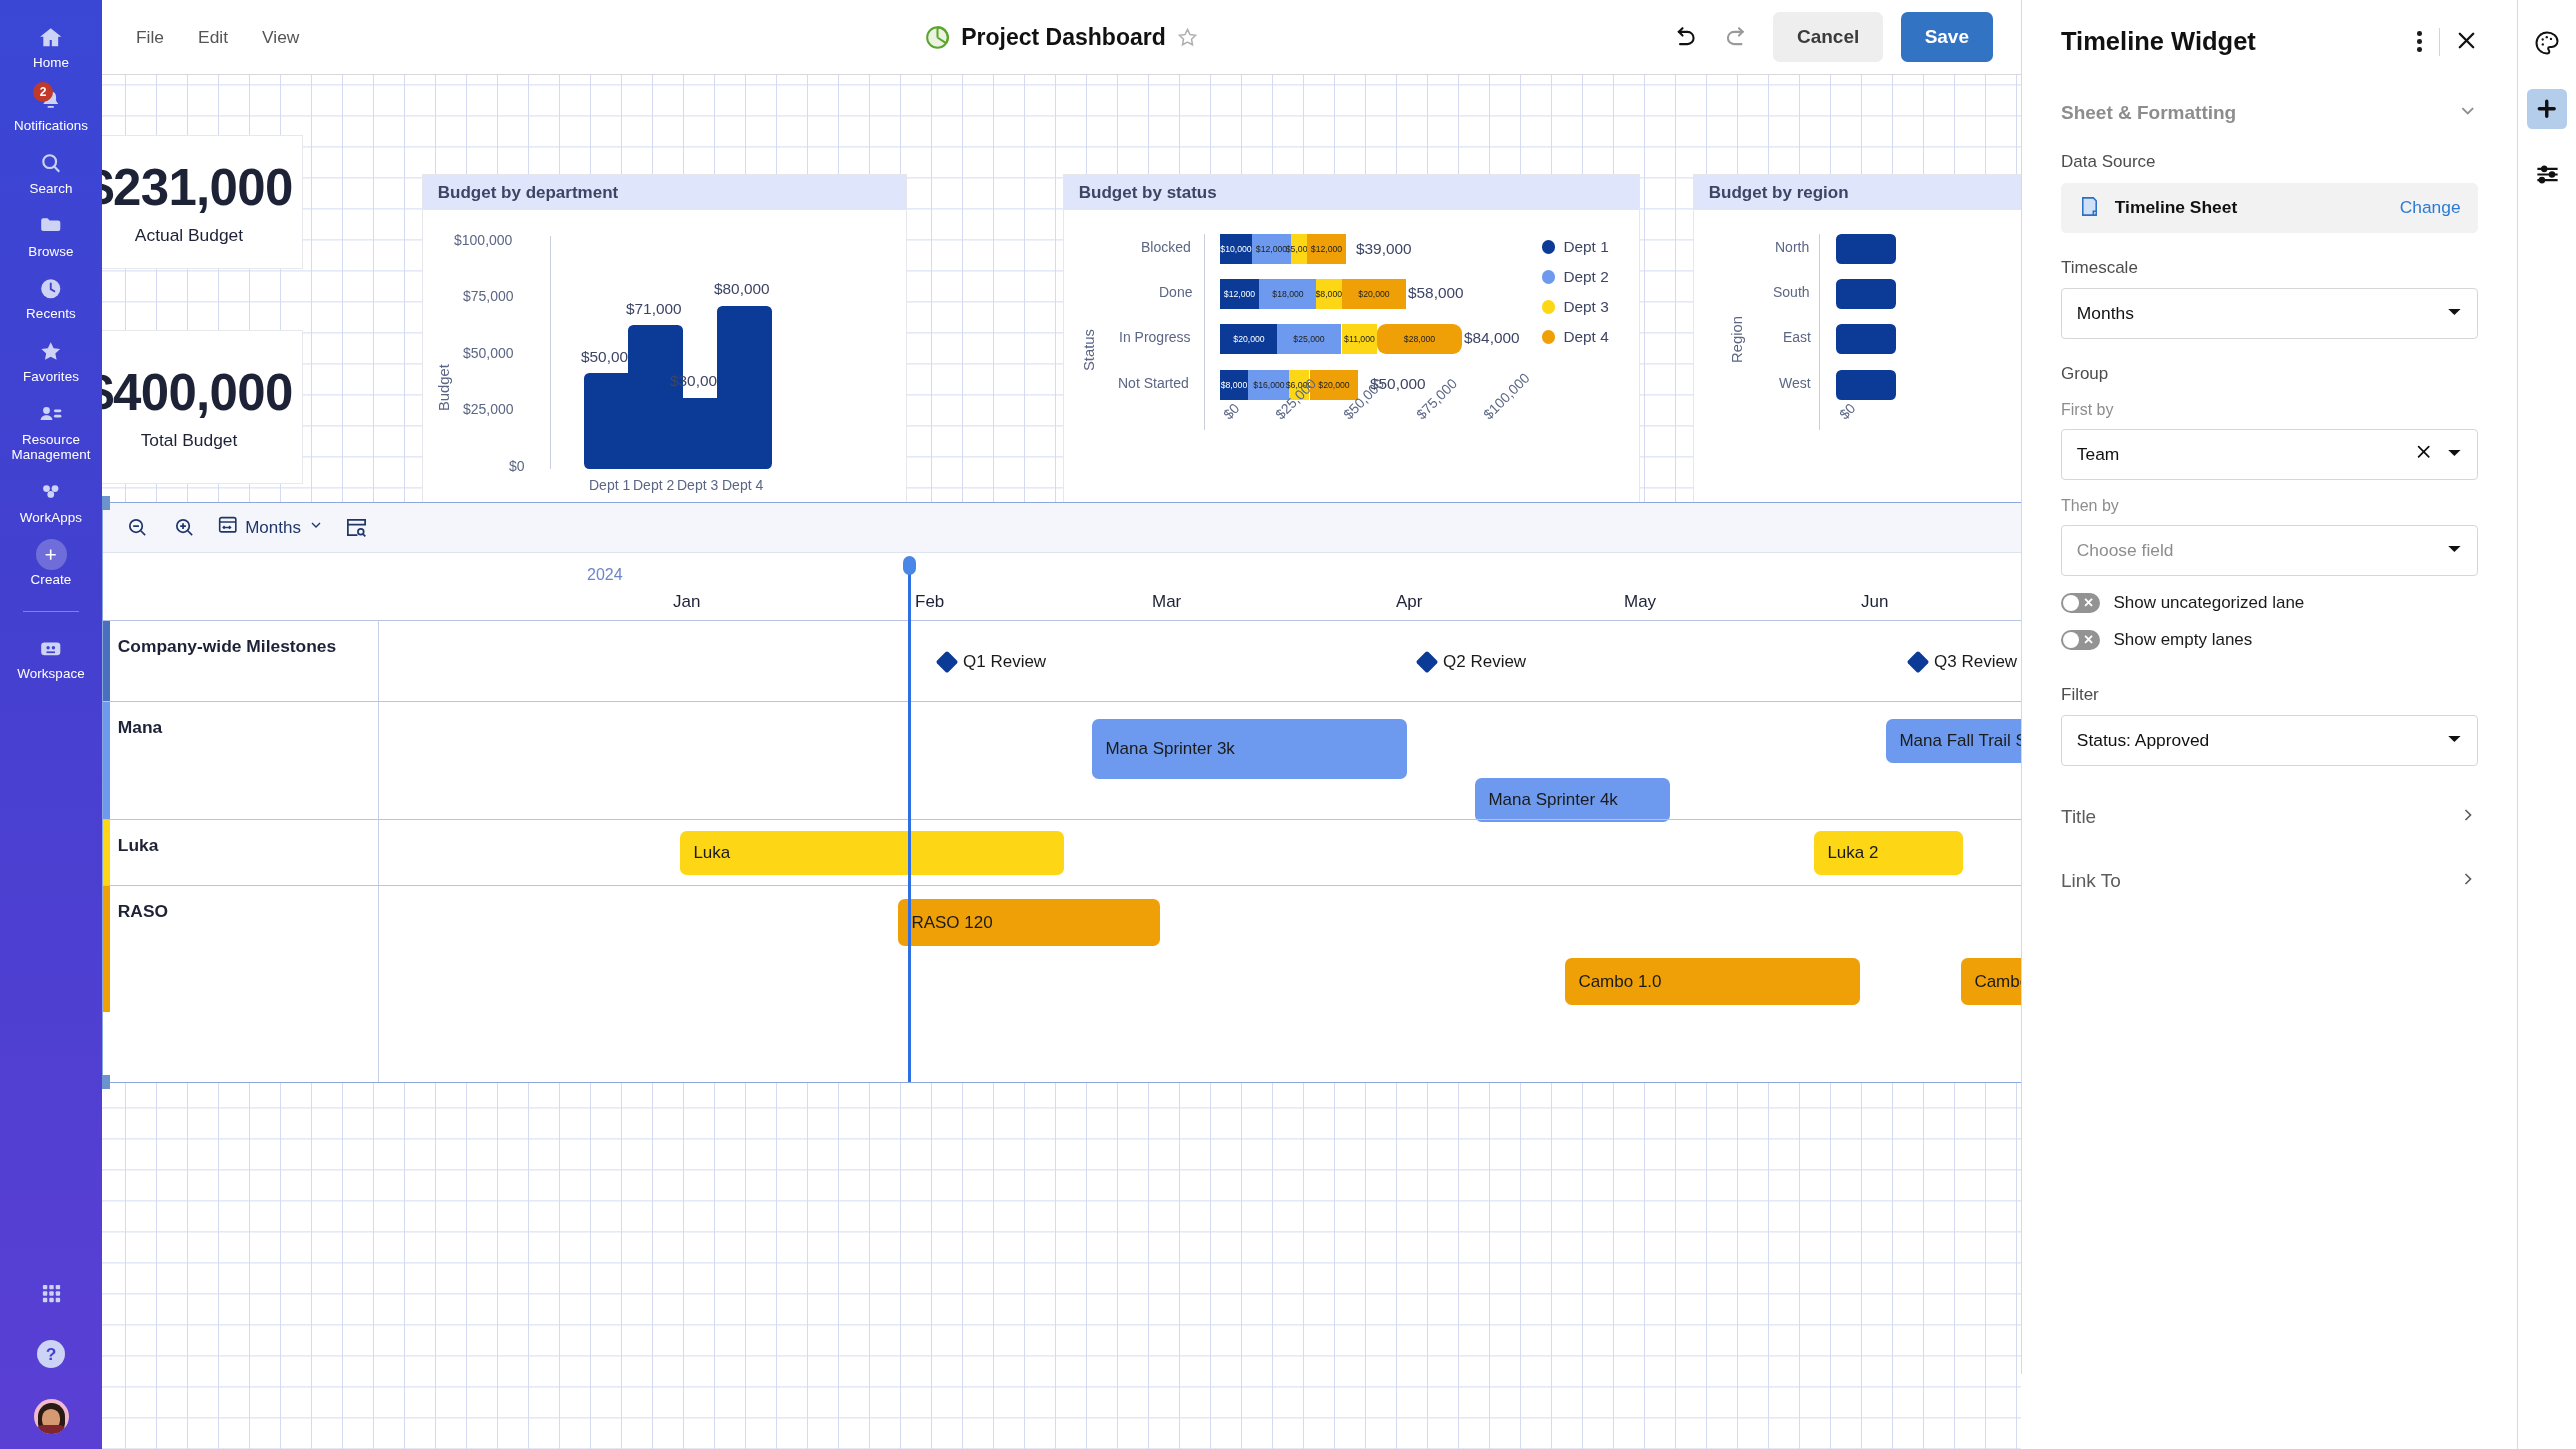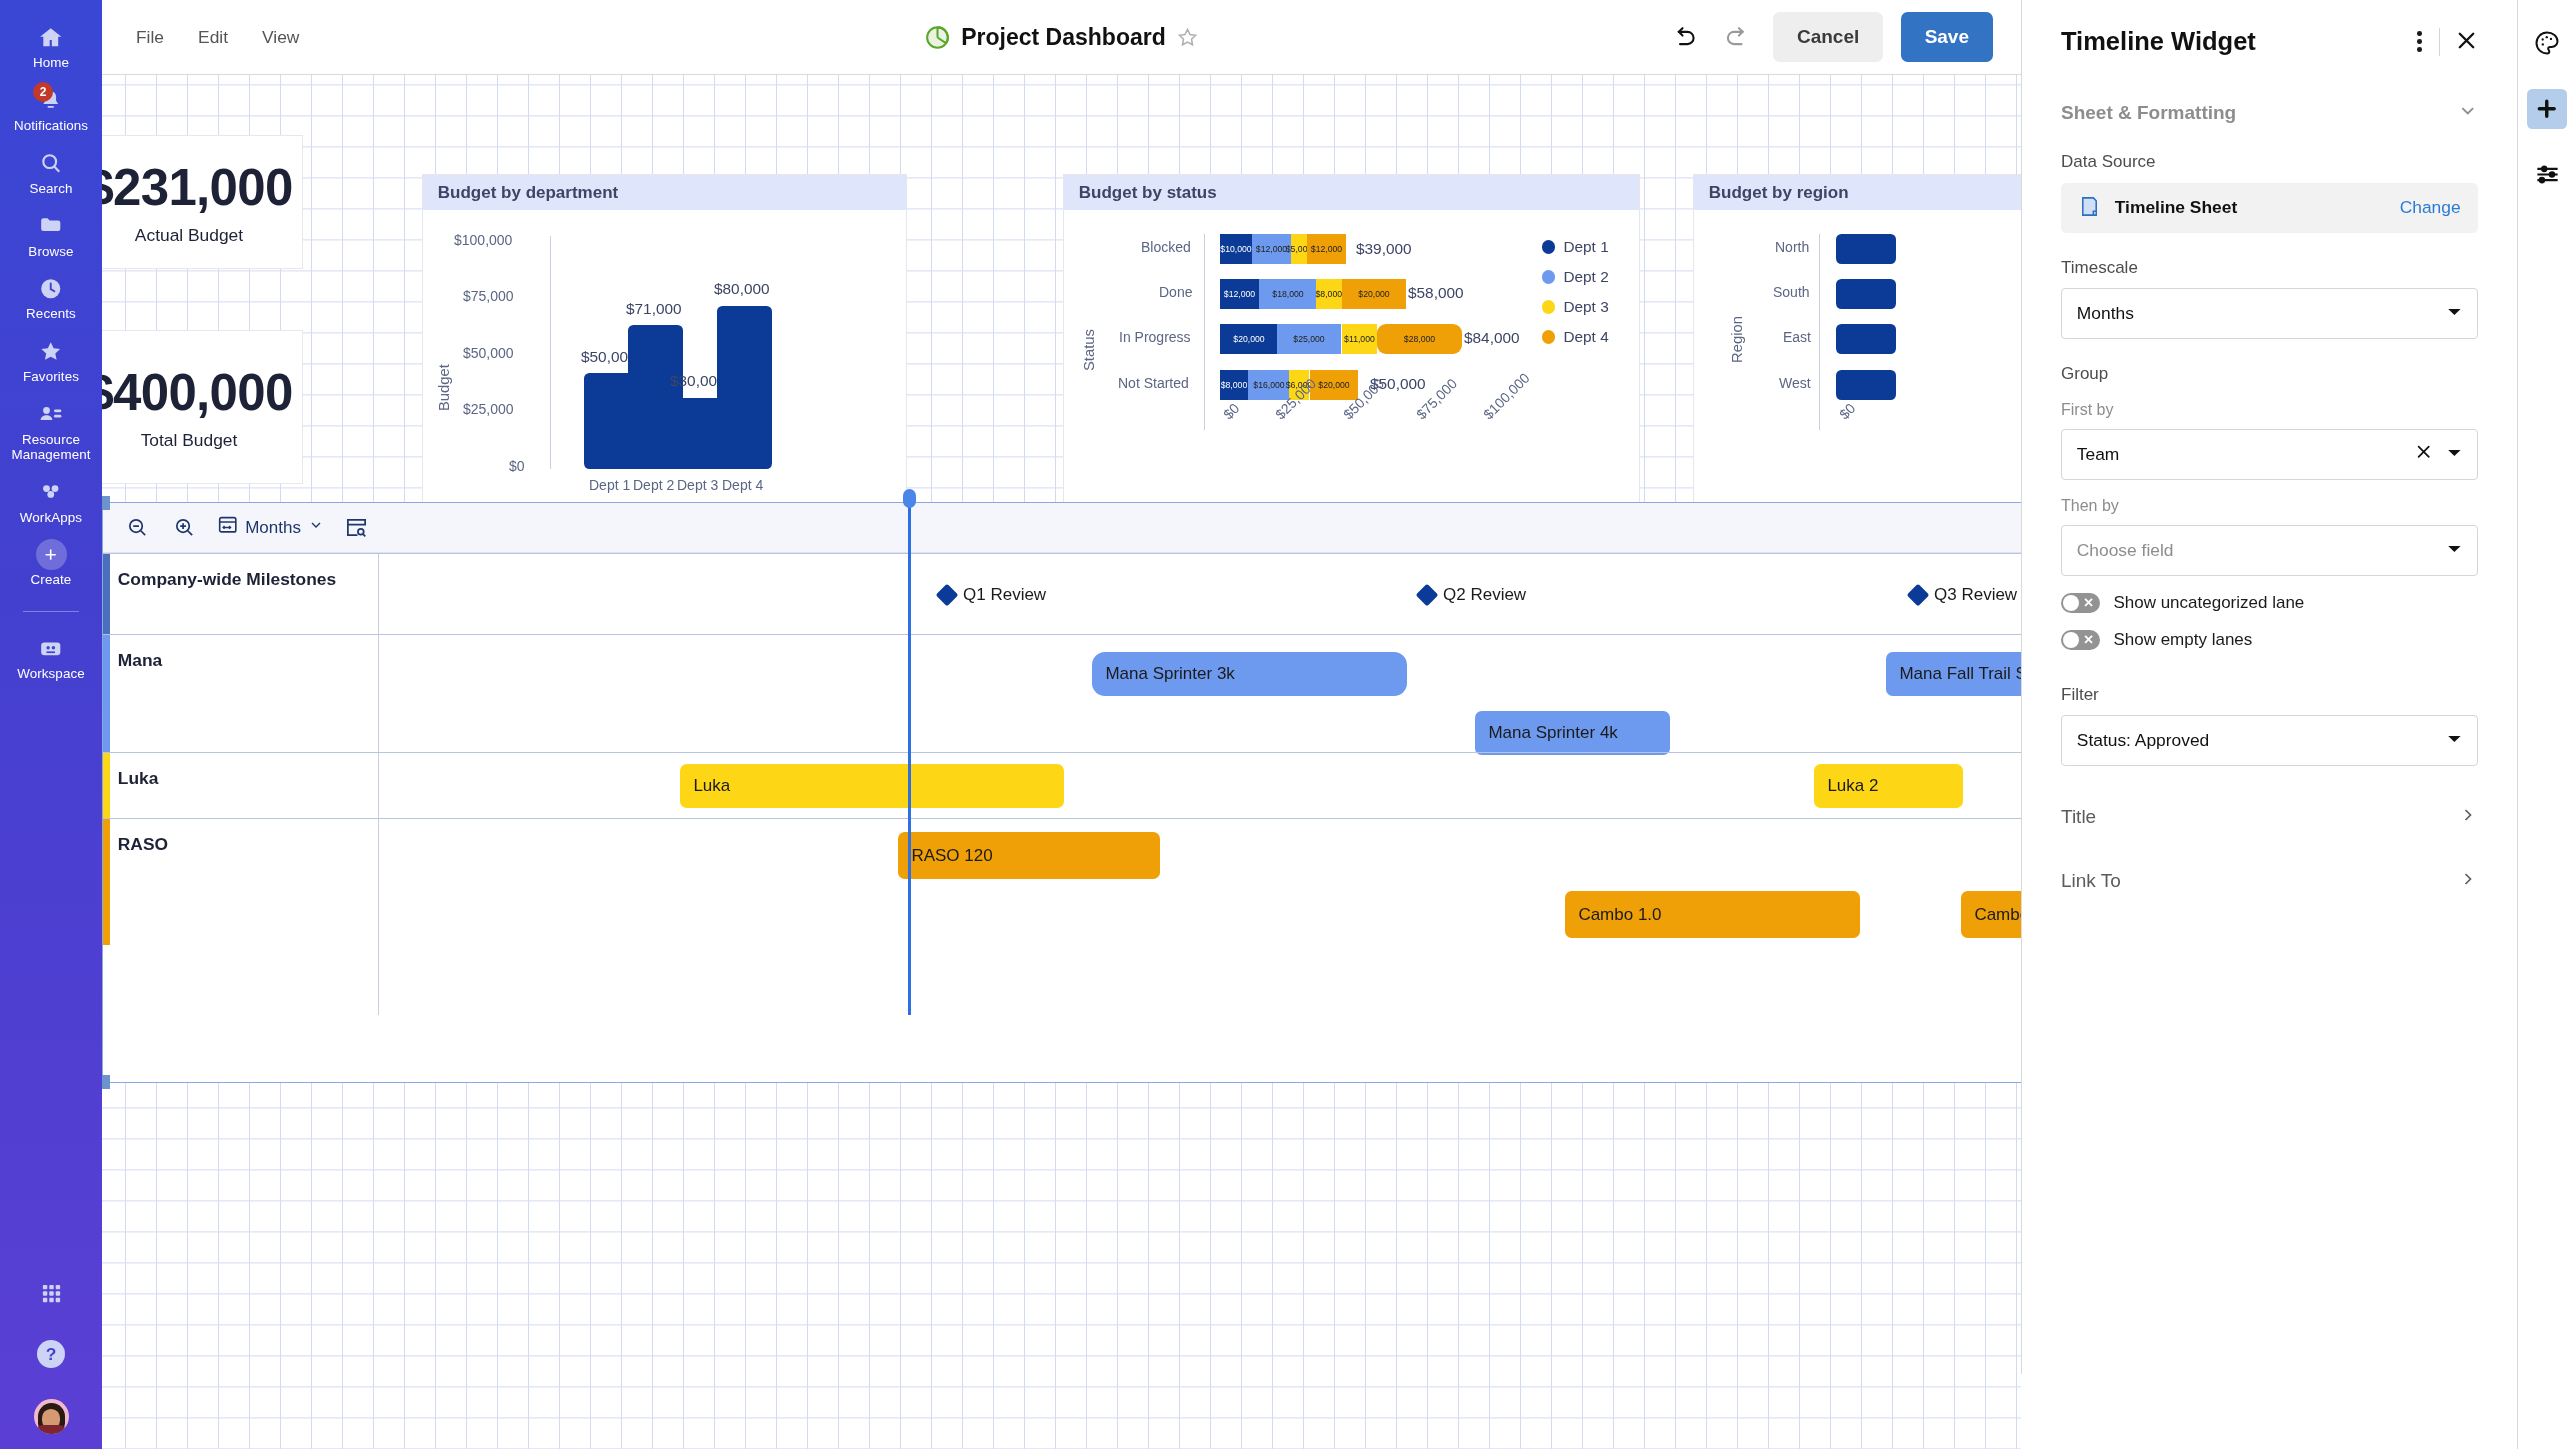--- a/index.html
+++ b/index.html
@@ -490,20 +490,29 @@
           <div class="tb-ico">
             <svg width="23" height="23" viewBox="0 0 24 24" fill="none" stroke="#20366b" stroke-width="1.8">
                 <path d="M3 4h18v5H3z"></path>
                 <path d="M3 9v11h10"></path>
                 <circle cx="16.5" cy="16.5" r="3"></circle>
                 <path d="m18.8 18.8 2.4 2.4"></path>
               </svg>
           </div>
         </div>
 
+        <div class="tl-head">
+          <div class="tl-year" style="left:484px; top:13.4px;">2024</div>
+          <div class="tl-month" style="left:570px; top:39px;">Jan</div>
+          <div class="tl-month" style="left:812px; top:39px;">Feb</div>
+          <div class="tl-month" style="left:1049px; top:39px;">Mar</div>
+          <div class="tl-month" style="left:1293px; top:39px;">Apr</div>
+          <div class="tl-month" style="left:1521px; top:39px;">May</div>
+          <div class="tl-month" style="left:1758px; top:39px;">Jun</div>
+        </div>
 
         <div class="tl-rows" style="position:relative;">
           <div class="tl-colsep" style="left:275px; top:0; height:462px;"></div>
 
           <div class="tl-row" style="height:81px;">
             <div class="tl-accent" style="background:#4a6fbd"></div>
             <div class="tl-rowlabel">Company-wide Milestones</div>
             <div class="milestone" style="left:828px; top:31px;padding-left:8px;">
               <span class="ms-dia"></span>
               <span class="ms-lbl">Q1 Review</span>
@@ -514,21 +523,21 @@
             </div>
             <div class="milestone" style="left:1807px; top:31px;">
               <span class="ms-dia"></span>
               <span class="ms-lbl">Q3 Review</span>
             </div>
           </div>
 
           <div class="tl-row" style="height:118px;">
             <div class="tl-accent" style="background:#6d9aee"></div>
             <div class="tl-rowlabel">Mana</div>
-            <div class="tl-bar blue" style="left:989px; top:17.4px; width:315px; height:44px;border-radius:13px;">Mana Sprinter 3k</div>
+            <div class="tl-bar blue" style="left:989px; top:17.4px; width:315px; height:60px;">Mana Sprinter 3k</div>
             <div class="tl-bar blue" style="left:1783px; top:17.4px; width:215px; height:44px;">Mana Fall Trail Shoe</div>
             <div class="tl-bar blue" style="left:1352px; top:76px; width:195px; height:44px;margin-left:20px;">Mana Sprinter 4k</div>
           </div>
 
           <div class="tl-row" style="height:66px;">
             <div class="tl-accent" style="background:#fdd716"></div>
             <div class="tl-rowlabel">Luka</div>
             <div class="tl-bar yellow" style="left:577px; top:10.7px; width:384px; height:44px;">Luka</div>
             <div class="tl-bar yellow" style="left:1711px; top:10.7px; width:149px; height:44px;">Luka 2</div>
           </div>

